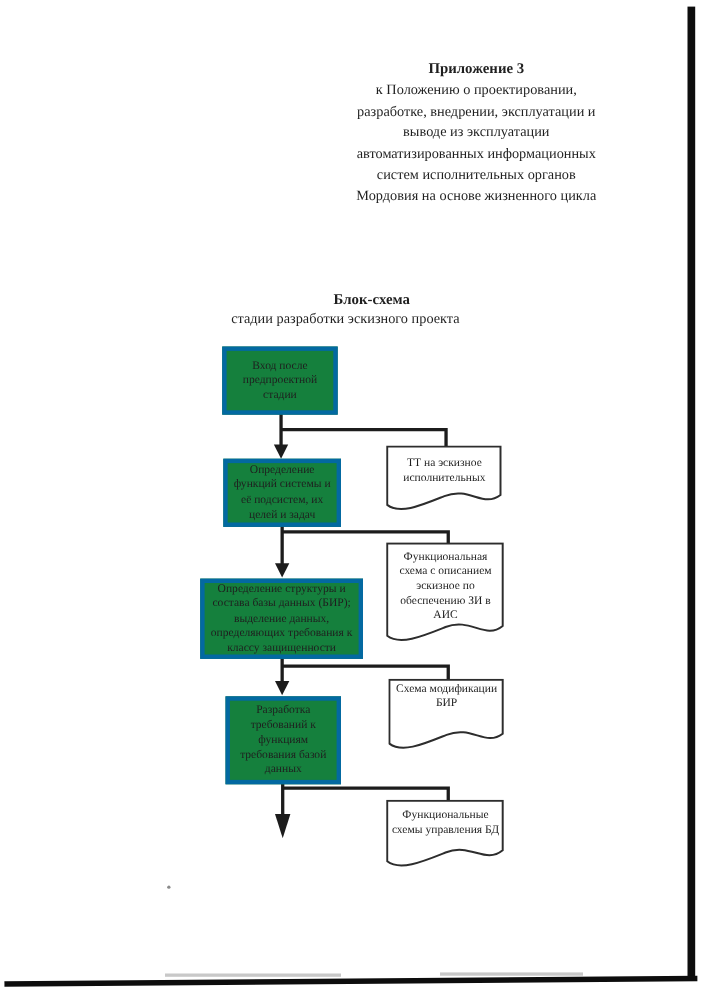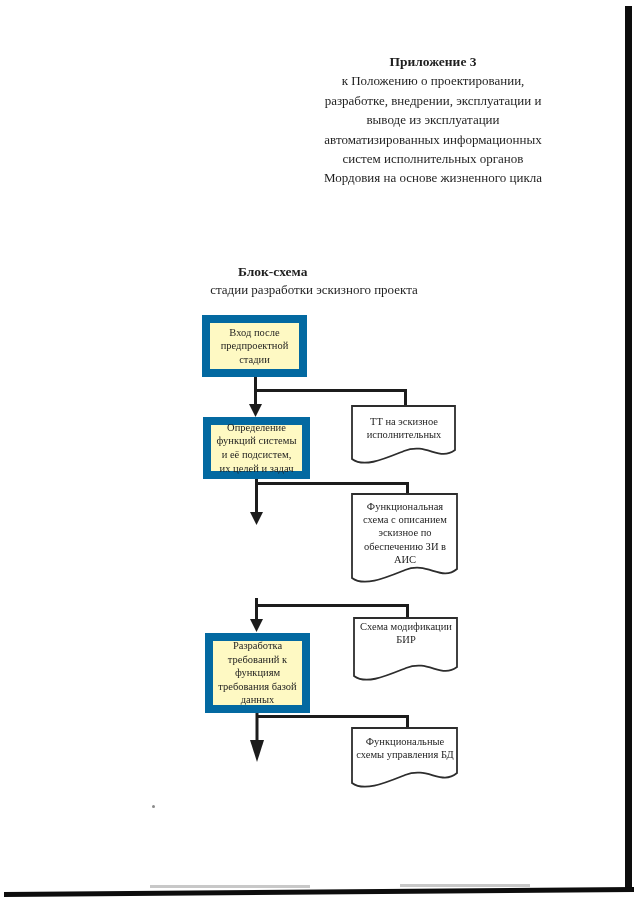--- a/index.html
+++ b/index.html
@@ -15,27 +15,27 @@
   .edge-smudge{position:absolute;height:3px;background:#9a9a9a;opacity:.55;}
   .speck{position:absolute;left:152px;top:805px;width:3px;height:3px;background:#8a8a8a;border-radius:50%;}
 
   
   .hdr{position:absolute;left:292px;top:52px;width:282px;text-align:center;
     font-size:13px;line-height:19.4px;}
   .hdr .t{font-weight:bold;font-size:13.5px;}
   .hdr div{white-space:nowrap;}
 
   
-  .diag-title{position:absolute;left:238px;top:264px;width:200px;
+  .diag-title{position:absolute;left:238px;top:264px;width:200px;text-align:center;
     font-weight:bold;font-size:13.5px;white-space:nowrap;}
   .diag-subtitle{position:absolute;left:164px;top:282px;width:300px;text-align:center;
     font-size:13px;white-space:nowrap;}
 
   
-  .pbox{position:absolute;box-sizing:border-box;border:8px solid #0369a1;background:#fef9c3;
+  .pbox{position:absolute;box-sizing:border-box;border:4px solid #0369a1;background:#15803d;
     display:flex;align-items:center;justify-content:center;text-align:center;
     font-size:10.5px;line-height:13.6px;padding:2px 4px;}
   .pbox1{left:202px;top:315px;width:105px;height:62px;}
   .pbox2{left:203px;top:417px;width:107px;height:62px;}
   .pbox3{left:182px;top:526px;width:148px;height:73px;}
   .pbox4{left:205px;top:633px;width:105px;height:80px;}
 
   
   .connector-svg{position:absolute;left:0;top:0;}
   .doc-svg{position:absolute;}
@@ -107,17 +107,20 @@
     <path d="M1,1 H106 V46 C90,59 77,39 54,48 C34,56 13,65 1,56 Z" fill="#fff" stroke="#2d2d2d" stroke-width="1.8"></path>
   </svg>
   <div class="doc-label" style="left:355px;top:735px;width:100px;">Функциональные схемы управления БД</div>
 
   <div class="pbox pbox1">
     <span>Вход после предпроектной стадии</span>
   </div>
   <div class="pbox pbox2">
     <span>Определение функций системы и её подсистем, их целей и задач</span>
   </div>
+  <div class="pbox pbox3">
+    <span>Определение структуры и состава базы данных (БИР); выделение данных, определяющих требования к классу защищенности</span>
+  </div>
   <div class="pbox pbox4">
     <span>Разработка требований к функциям требования базой данных</span>
   </div>
 
 </div>
 
 </body></html>

